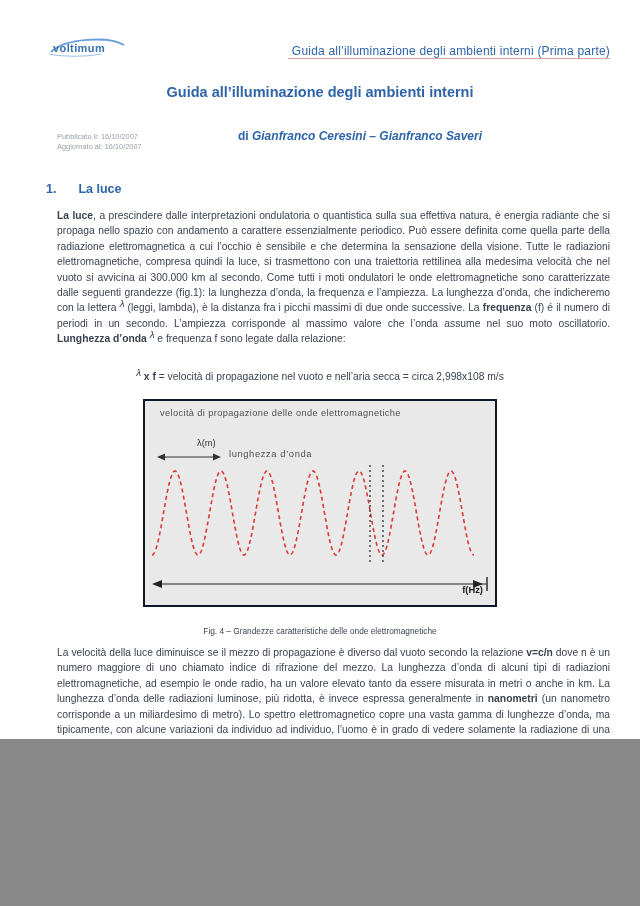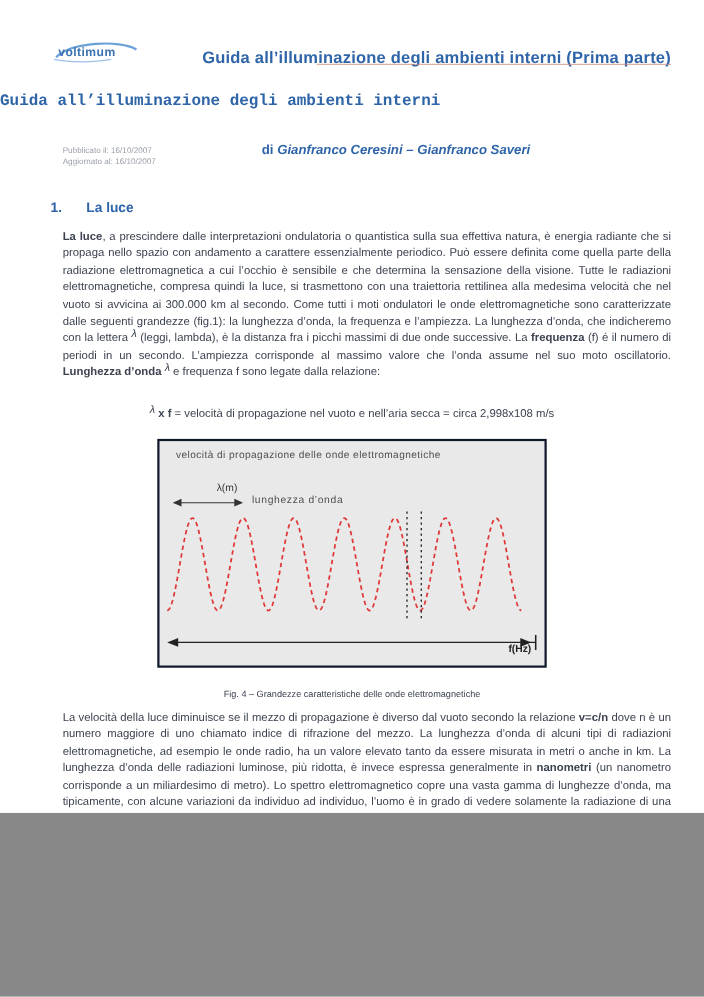--- a/index.html
+++ b/index.html
@@ -8,25 +8,25 @@
   .page {
     position:relative; width:640px; height:739px; margin:0 auto;
     background:#fff; overflow:hidden;
     color:var(--body-text,#3c4250);
   }
   
   .hdr { position:absolute; top:34px; left:45px; right:30px; height:28px; }
   .logo { position:absolute; left:0; top:2px; width:84px; height:24px; }
   .logo-text { position:absolute; left:8px; top:6px; font-size:11px; font-weight:bold; color:#3a72b0; letter-spacing:0.4px; }
   .logo-swoosh { position:absolute; left:0; top:0; }
-  .hdr-title { position:absolute; right:0; top:10px; font-size:15px; font-weight:bold; color:var(--accent-blue,#2e64a8); letter-spacing:0.2px; }
+  .hdr-title { position:absolute; right:0; top:10px; font-size:12px; font-weight:normal; color:var(--accent-blue,#2e64a8); letter-spacing:0.2px; }
   .hdr-rule { position:absolute; right:0; top:24px; width:57%; height:1px; background:var(--header-rule,#cc8877); opacity:0.75; }
   
-  .doc-heading { position:absolute; top:83px; left:0; right:0; text-align:left;
-    color:var(--accent-blue,#2e64a8); font-weight:bold; font-size:14.5px; line-height:18px;font-family:Liberation Mono, monospace; }
+  .doc-heading { position:absolute; top:83px; left:0; right:0; text-align:center;
+    color:var(--accent-blue,#2e64a8); font-weight:bold; font-size:14.5px; line-height:18px; }
   .meta { position:absolute; top:132px; left:57px; font-size:7.4px; line-height:9.6px; color:var(--meta-gray,#9aa0a8); }
   .byline { position:absolute; top:129px; left:80px; right:0; text-align:center;
     font-size:12px; color:var(--accent-blue,#2e64a8); font-weight:bold; }
   
   .sec-heading { position:absolute; top:182px; left:46px; font-size:12.5px; font-weight:bold; color:var(--accent-blue,#2e64a8); }
   .sec-heading .sec-title { margin-left:22px; }
   .para { position:absolute; left:57px; width:553px; text-align:justify;
     font-size:10.3px; line-height:15.4px; color:var(--body-text,#3c4250); }
   .para1 { top:208px; }
   .para2 { top:645px; }

